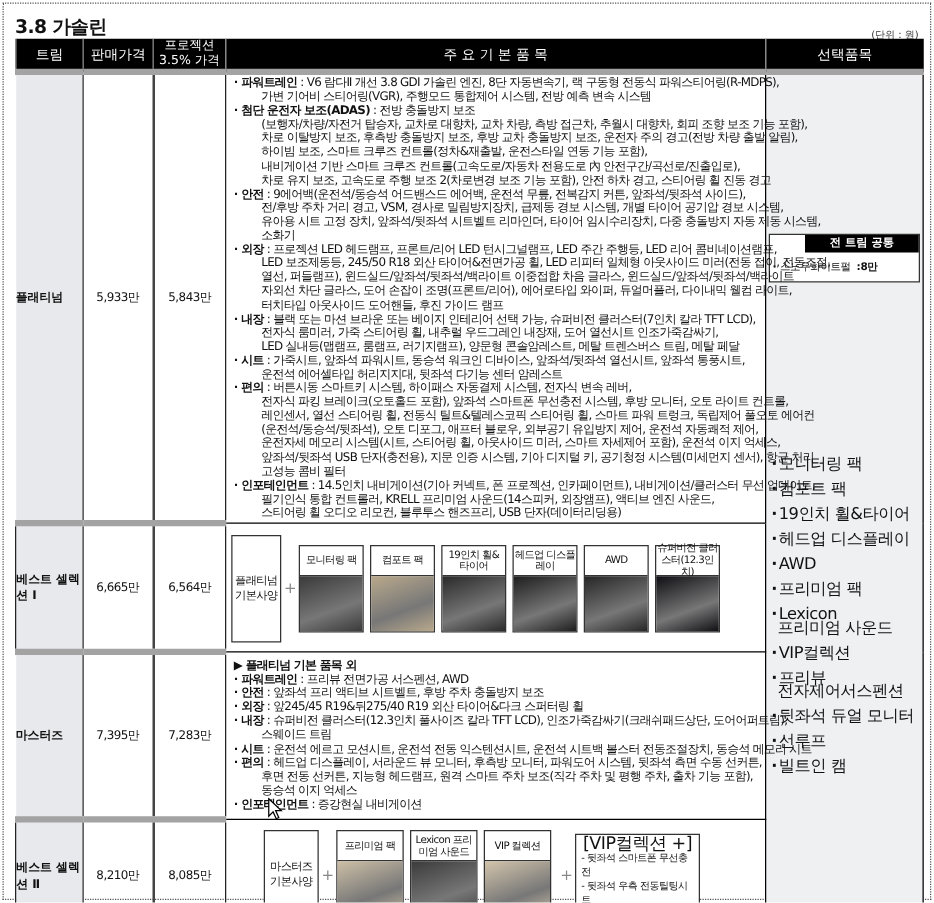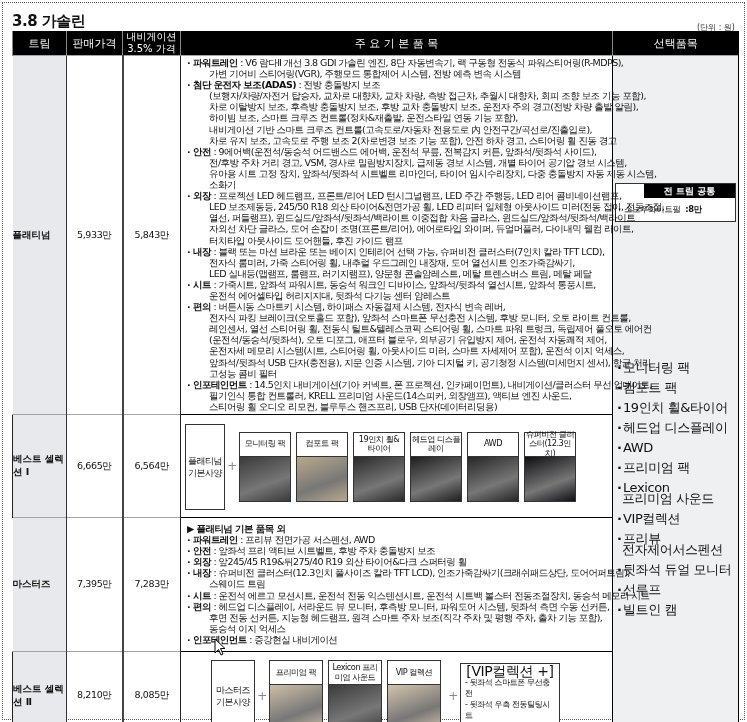--- a/index.html
+++ b/index.html
@@ -4,21 +4,21 @@
 <style>
   * { box-sizing: border-box; margin: 0; padding: 0; }
   html, body { width: 747px; height: 722px; background: #ffffff; overflow: hidden; }
   body { font-family: "DejaVu Sans", "Liberation Sans", sans-serif; color: #111; position: relative; }
   .frame { position: absolute; left: 2px; top: 2px; width: 743px; height: 718px; border: 1px dotted #555; }
   .title { position: absolute; left: 12px; top: 12px; font-size: 15px; font-weight: bold; letter-spacing: -0.5px; }
   .unit { position: absolute; right: 12px; top: 22px; font-size: 8px; color: #333; }
   table.spec { position: absolute; left: 12px; top: 31px; width: 726px; border-collapse: collapse; table-layout: fixed; }
   table.spec th { background: #000; color: #fff; font-weight: normal; font-size: 11px; height: 19px; border-left: 1px solid #888; }
   table.spec th.sm { font-size: 10px; line-height: 12px; }
-  table.spec td { border-top: 1px solid #a3a3a3; vertical-align: middle; font-size: 9.5px; }
+  table.spec td { border-top: 5px solid #a3a3a3; vertical-align: middle; font-size: 9.5px; }
   td.trim { background: #e8e9ec; font-weight: bold; font-size: 10px; border-right: 1px solid #333; }
   td.trim.inset { border-left: 1px solid #222; }
   td.price { text-align: center; font-size: 10px; letter-spacing: -0.4px; border-right: 1px solid #222; }
   td.price2 { border-right: 1px solid #222; border-left: 2px solid #444; }
   td.feat { padding: 1px 4px 2px 6px; font-size: 8.6px; line-height: 11.1px; letter-spacing: -0.55px; vertical-align: top; border-right: 1px solid #000; }
   td.opt { background: #eef0f2; vertical-align: top; border-left: 1px solid #000; border-right: 1px solid #000; font-size: 8.6px; }
   .fline { white-space: nowrap; }
   .fline b { font-weight: bold; }
   .ind { padding-left: 6px; margin-left: 16px; }
   .bul { display: inline-block; width: 6px; font-weight: bold; }
@@ -51,21 +51,21 @@
       <col style="width:56px">
       <col style="width:58px">
       <col style="width:432px">
       <col style="width:126px">
   </colgroup>
   <thead>
     <tr>
       <th>트림</th>
       <th>판매가격</th>
       <th class="sm">
-        <div>내비게이션</div>
+        <div>프로젝션</div>
         <div>3.5% 가격</div>
       </th>
       <th>주 요 기 본 품 목</th>
       <th>선택품목</th>
     </tr>
   </thead>
   <tbody>
 
     <tr style="height:353px">
       <td class="trim">플래티넘</td>

